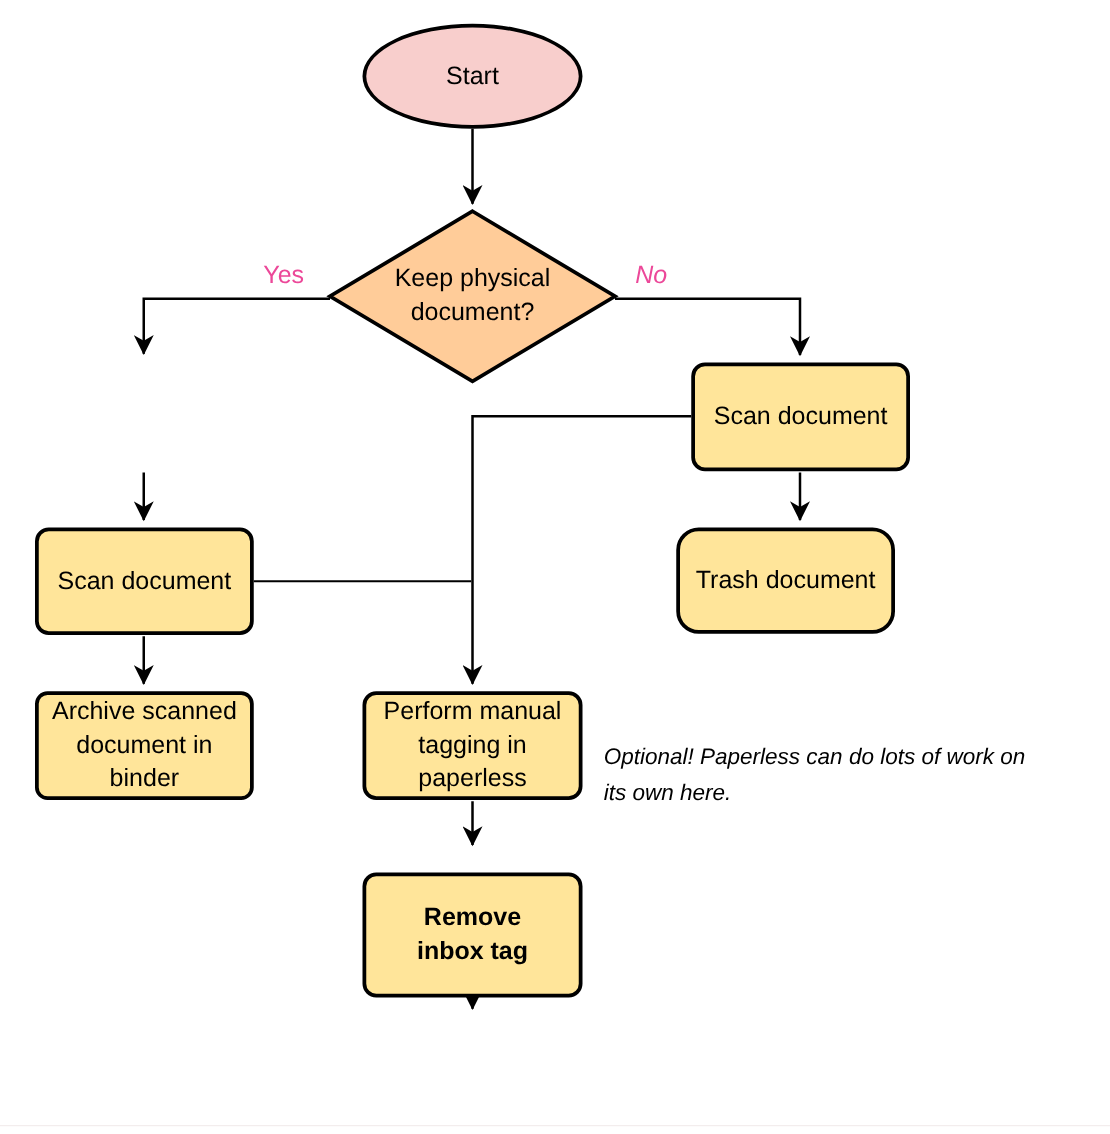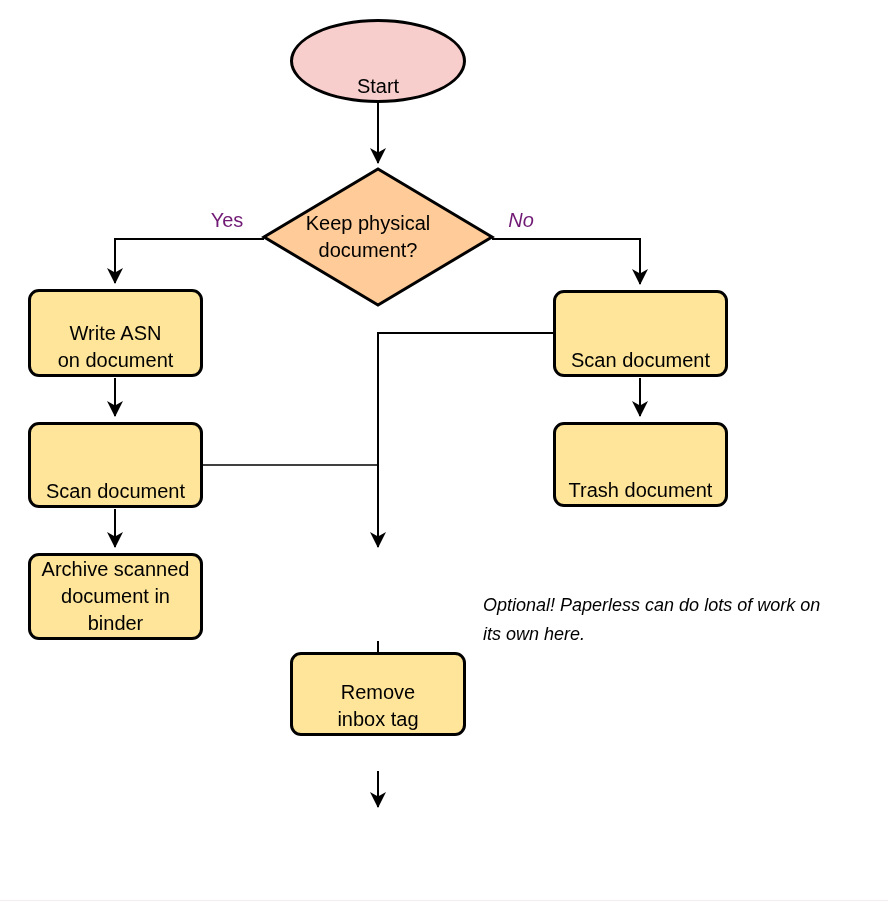--- a/index.html
+++ b/index.html
@@ -10,44 +10,44 @@
     font-family:"Liberation Sans", sans-serif;
     overflow:hidden;
   }
   .edges{position:absolute;left:0;top:0;width:888px;height:907px;}
   .node{
     position:absolute;
     box-sizing:border-box;
     border:3px solid #000;
     border-radius:11px;
     background:#ffe59a;
-    display:flex;align-items:flex-end;justify-content:center;
+    display:flex;align-items:center;justify-content:center;
     text-align:center;
     font-size:20px;line-height:27px;color:#000;
     white-space:pre-line;
   }
   .terminal{background:#f8cecc;border-radius:50%;}
   .n-start  {left:290px;top:19px; width:176px;height:84px;}
   .n-write  {left:28px; top:289px;width:175px;height:88px;}
   .n-scanl  {left:28px; top:422px;width:175px;height:86px;}
-  .n-archive{left:28px; top:553px;width:175px;height:87px;}
+  .n-archive{left:28px; top:553px;width:175px;height:87px;border-radius:10px;}
   .n-scanr  {left:553px;top:290px;width:175px;height:87px;}
-  .n-trash  {left:553px;top:422px;width:175px;height:85px;}
+  .n-trash  {left:541px;top:422px;width:175px;height:85px;border-radius:18px;}
   .n-tag    {left:290px;top:553px;width:176px;height:87px;}
-  .n-remove {left:290px;top:652px;width:176px;height:84px;}
+  .n-remove {left:290px;top:698px;width:176px;height:100px;font-weight:bold;}
   .n-end    {left:290px;top:813px;width:176px;height:86px;}
   .diamond-label{
-    position:absolute;left:266px;top:210px;width:204px;height:54px;
+    position:absolute;left:276px;top:210px;width:204px;height:54px;
     display:flex;align-items:center;justify-content:center;
     text-align:center;font-size:20px;line-height:27px;color:#000;
     white-space:pre-line;
   }
   .edge-label{
     position:absolute;width:48px;text-align:center;
-    font-size:20px;line-height:27px;color:#701a75;
+    font-size:20px;line-height:27px;color:#ec4899;
   }
   .e-yes{left:203px;top:207px;}
   .e-no {left:497px;top:207px;font-style:italic;}
   .note{
     position:absolute;left:483px;top:591px;
     font-size:18px;line-height:29px;font-style:italic;color:#000;
     white-space:pre-line;
   }
   .bottom-line{
     position:absolute;left:0;top:900px;width:888px;height:1px;
@@ -85,38 +85,39 @@
   </div>
 
   <div class="diamond-label">
     <span>Keep physical
 document?</span>
   </div>
 
   <div class="edge-label e-yes">Yes</div>
   <div class="edge-label e-no">No</div>
 
-  <div class="node n-write">
-    <span>Write ASN
-on document</span>
-  </div>
   <div class="node n-scanl">
     <span>Scan document</span>
   </div>
   <div class="node n-archive">
     <span>Archive scanned
 document in
 binder</span>
   </div>
   <div class="node n-scanr">
     <span>Scan document</span>
   </div>
   <div class="node n-trash">
     <span>Trash document</span>
   </div>
+  <div class="node n-tag">
+    <span>Perform manual
+tagging in
+paperless</span>
+  </div>
   <div class="node n-remove">
     <span>Remove
 inbox tag</span>
   </div>
 
   <div class="note">Optional! Paperless can do lots of work on
 its own here.</div>
 
   <div class="bottom-line"></div>
 </div>

